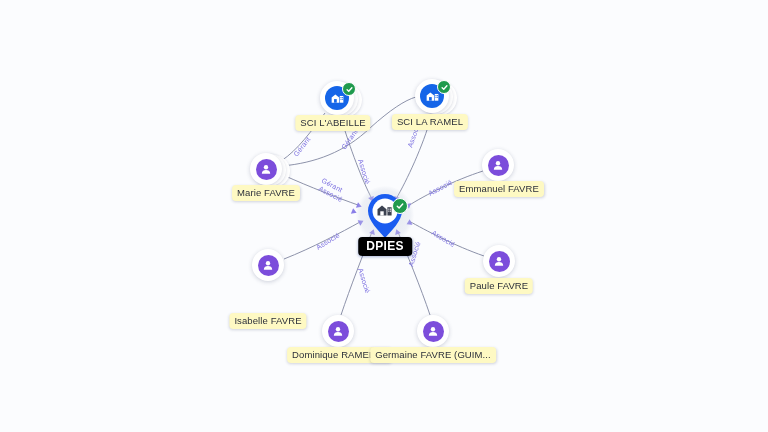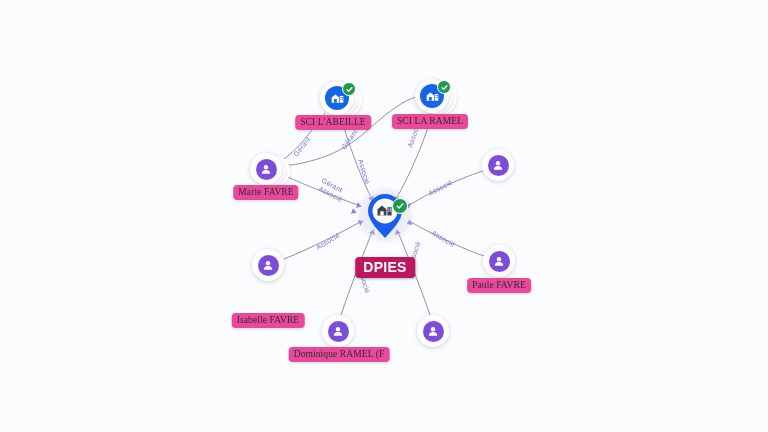--- a/index.html
+++ b/index.html
@@ -81,29 +81,28 @@
     display: flex;
     align-items: center;
     justify-content: center;
   }
   .check svg { display: block; }
 
   
   .node-label {
     position: absolute;
     transform: translateX(-50%);
-    background: #ec4899;
+    background: #fef9c3;
     border-radius: 4px;
     padding: 2px 5px 3px 5px;
     font-size: 9.5px;
     color: #2b2f3a;
     white-space: nowrap;
     box-shadow: 0 1px 3px rgba(40,50,90,0.20);
     letter-spacing: 0.1px;
-    font-family: Liberation Serif, serif;
   }
 
   
   .center-halo {
     position: absolute;
     width: 58px;
     height: 58px;
     left: -29px;
     top: -29px;
     border-radius: 50%;
@@ -113,30 +112,29 @@
     position: absolute;
     left: -18px;
     top: -22px;
     width: 36px;
     height: 46px;
   }
   .pin svg { display: block; }
   .center-label {
     position: absolute;
     transform: translateX(-50%);
-    background: #be185d;
+    background: #000000;
     color: #ffffff;
     border-radius: 4px;
     padding: 2px 8px 3px 8px;
-    font-size: 14px;
+    font-size: 12px;
     font-weight: bold;
     white-space: nowrap;
     letter-spacing: 0.3px;
     box-shadow: 0 1px 3px rgba(20,50,140,0.35);
-    margin-top: 20px;
   }
 
   
   .edge-text {
     fill: #7b6fe0;
     font-family: "Liberation Sans", sans-serif;
     font-size: 7px;
     letter-spacing: 0.2px;
   }
 </style>
@@ -301,20 +299,21 @@
   <div class="node" style="left:498px; top:165px;">
     <div class="person-circle">
       <div class="avatar">
         <svg width="12" height="12" viewBox="0 0 16 16">
           <circle cx="8" cy="5.6" r="2.9" fill="#ffffff"></circle>
           <path d="M2.4 14.2 C2.4 10.6 5.0 9.2 8 9.2 C11 9.2 13.6 10.6 13.6 14.2 Z" fill="#ffffff"></path>
         </svg>
       </div>
     </div>
   </div>
+  <div class="node-label" style="left:499px; top:181px;">Emmanuel FAVRE</div>
 
   <div class="node" style="left:268px; top:265px;">
     <div class="person-circle">
       <div class="avatar">
         <svg width="12" height="12" viewBox="0 0 16 16">
           <circle cx="8" cy="5.6" r="2.9" fill="#ffffff"></circle>
           <path d="M2.4 14.2 C2.4 10.6 5.0 9.2 8 9.2 C11 9.2 13.6 10.6 13.6 14.2 Z" fill="#ffffff"></path>
         </svg>
       </div>
     </div>
@@ -348,14 +347,15 @@
   <div class="node" style="left:433px; top:331px;">
     <div class="person-circle">
       <div class="avatar">
         <svg width="12" height="12" viewBox="0 0 16 16">
           <circle cx="8" cy="5.6" r="2.9" fill="#ffffff"></circle>
           <path d="M2.4 14.2 C2.4 10.6 5.0 9.2 8 9.2 C11 9.2 13.6 10.6 13.6 14.2 Z" fill="#ffffff"></path>
         </svg>
       </div>
     </div>
   </div>
+  <div class="node-label" style="left:433px; top:347px;">Germaine FAVRE (GUIM...</div>
 
 </div>
 
 </body></html>

